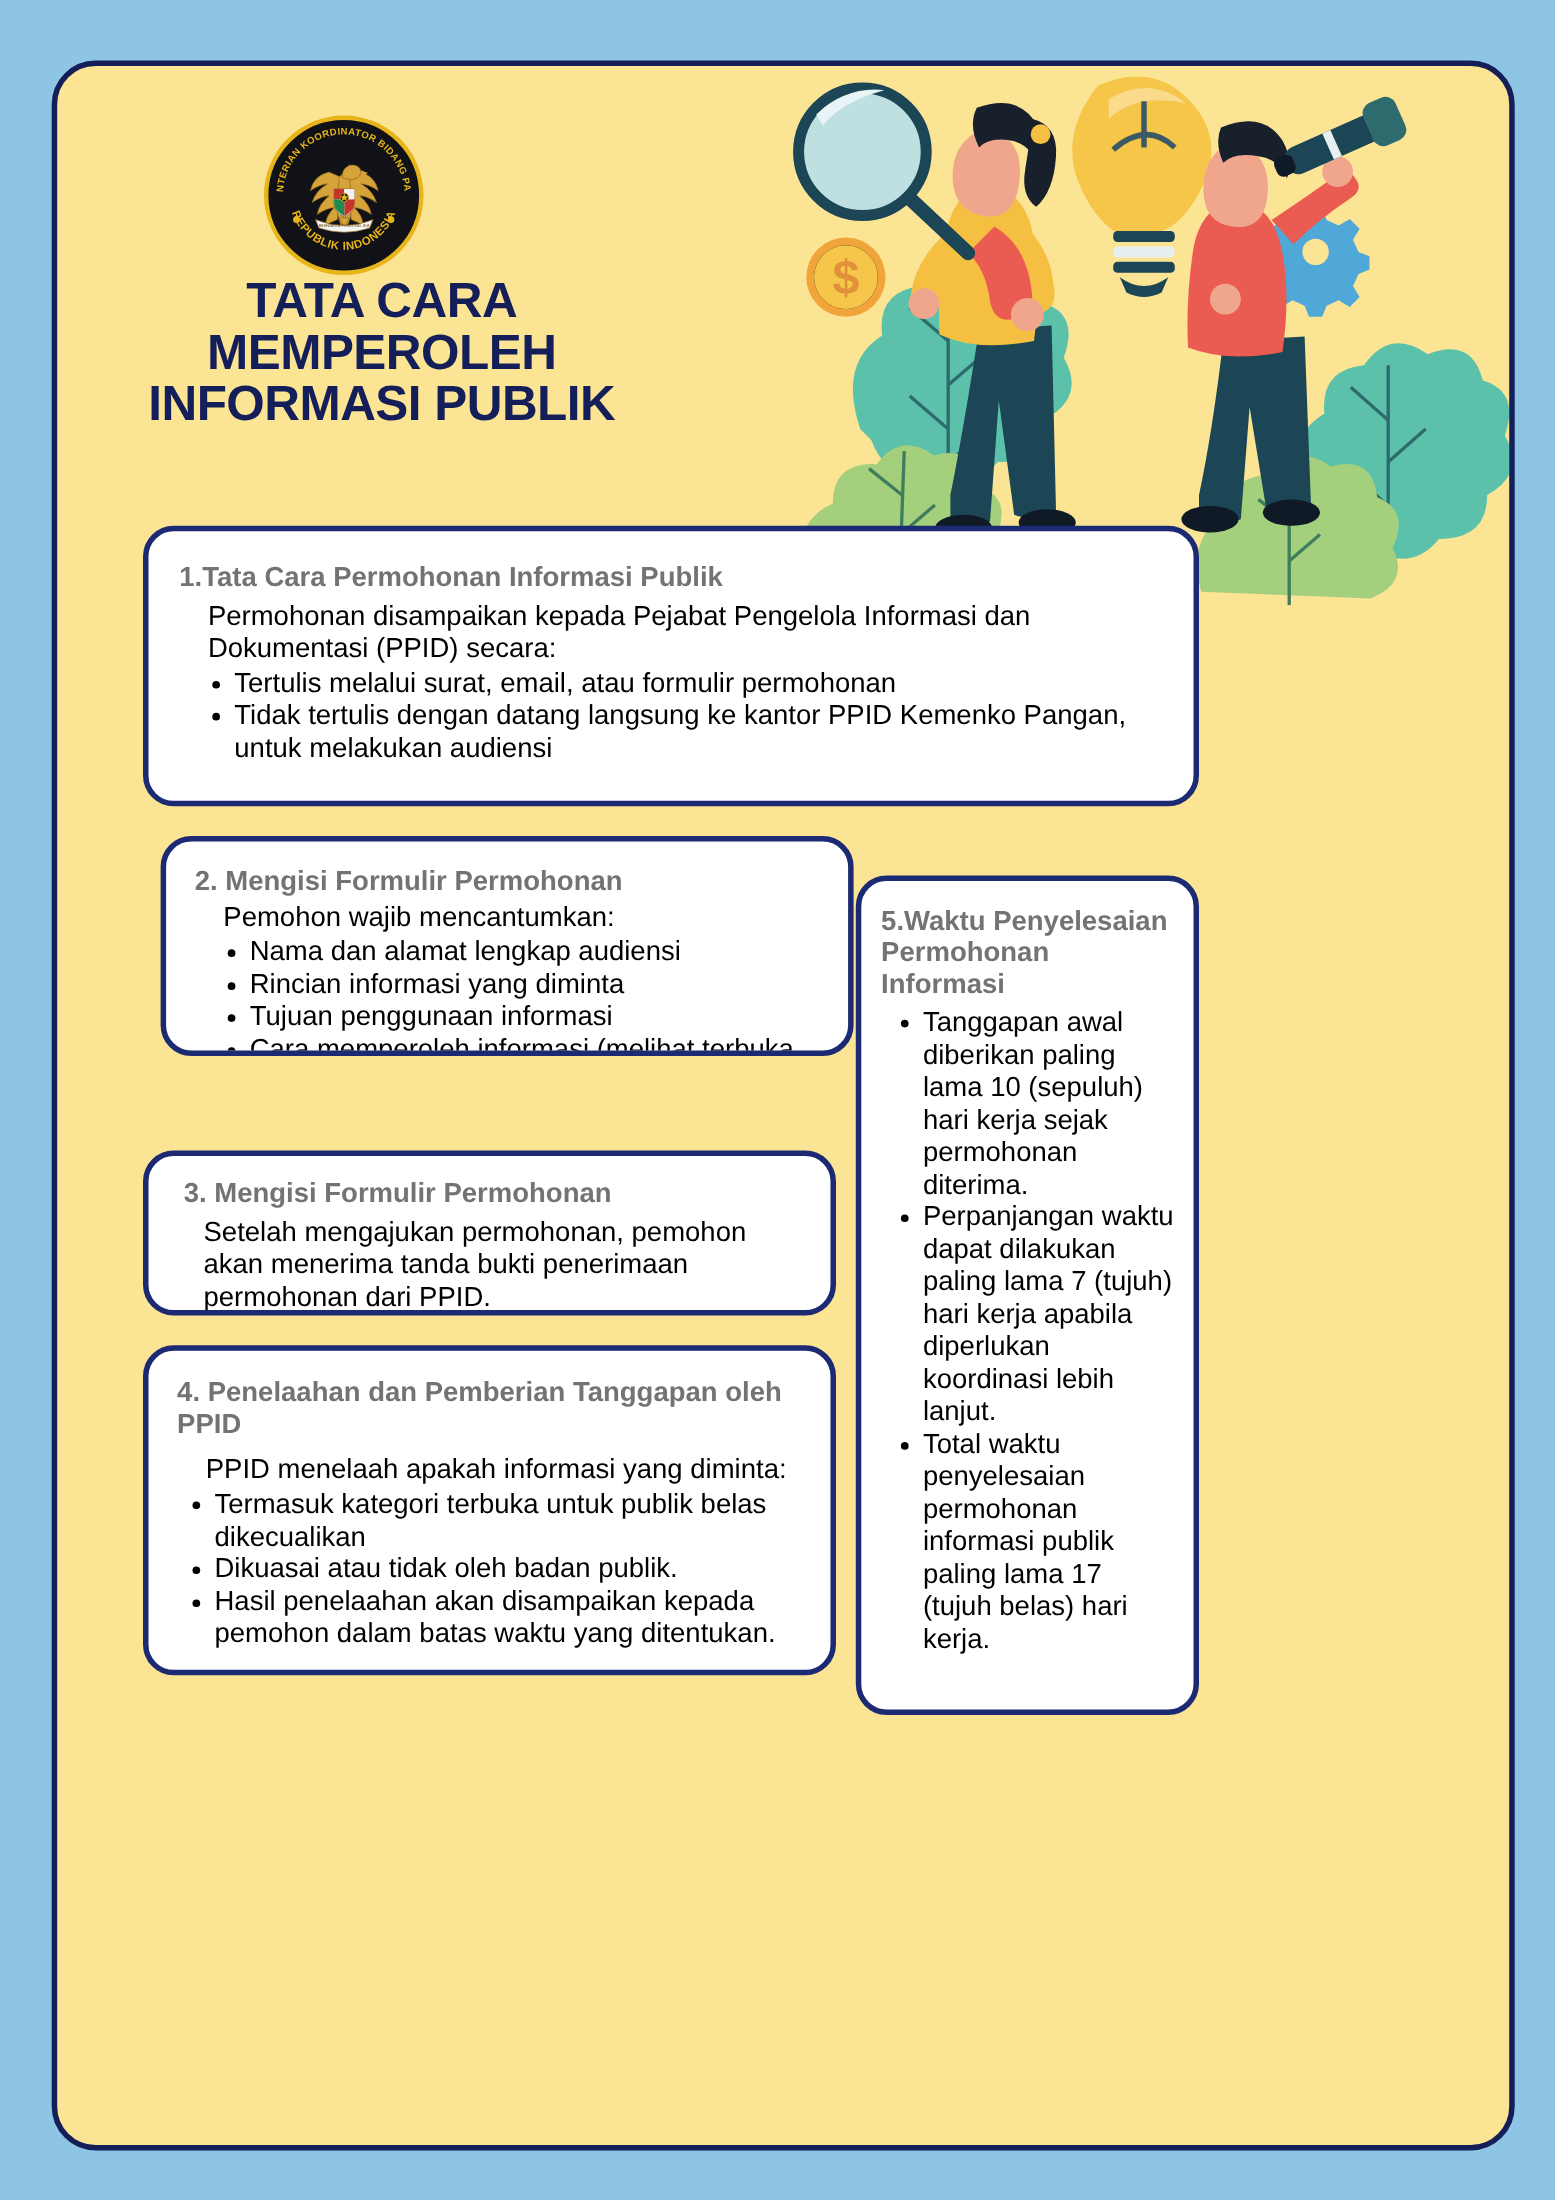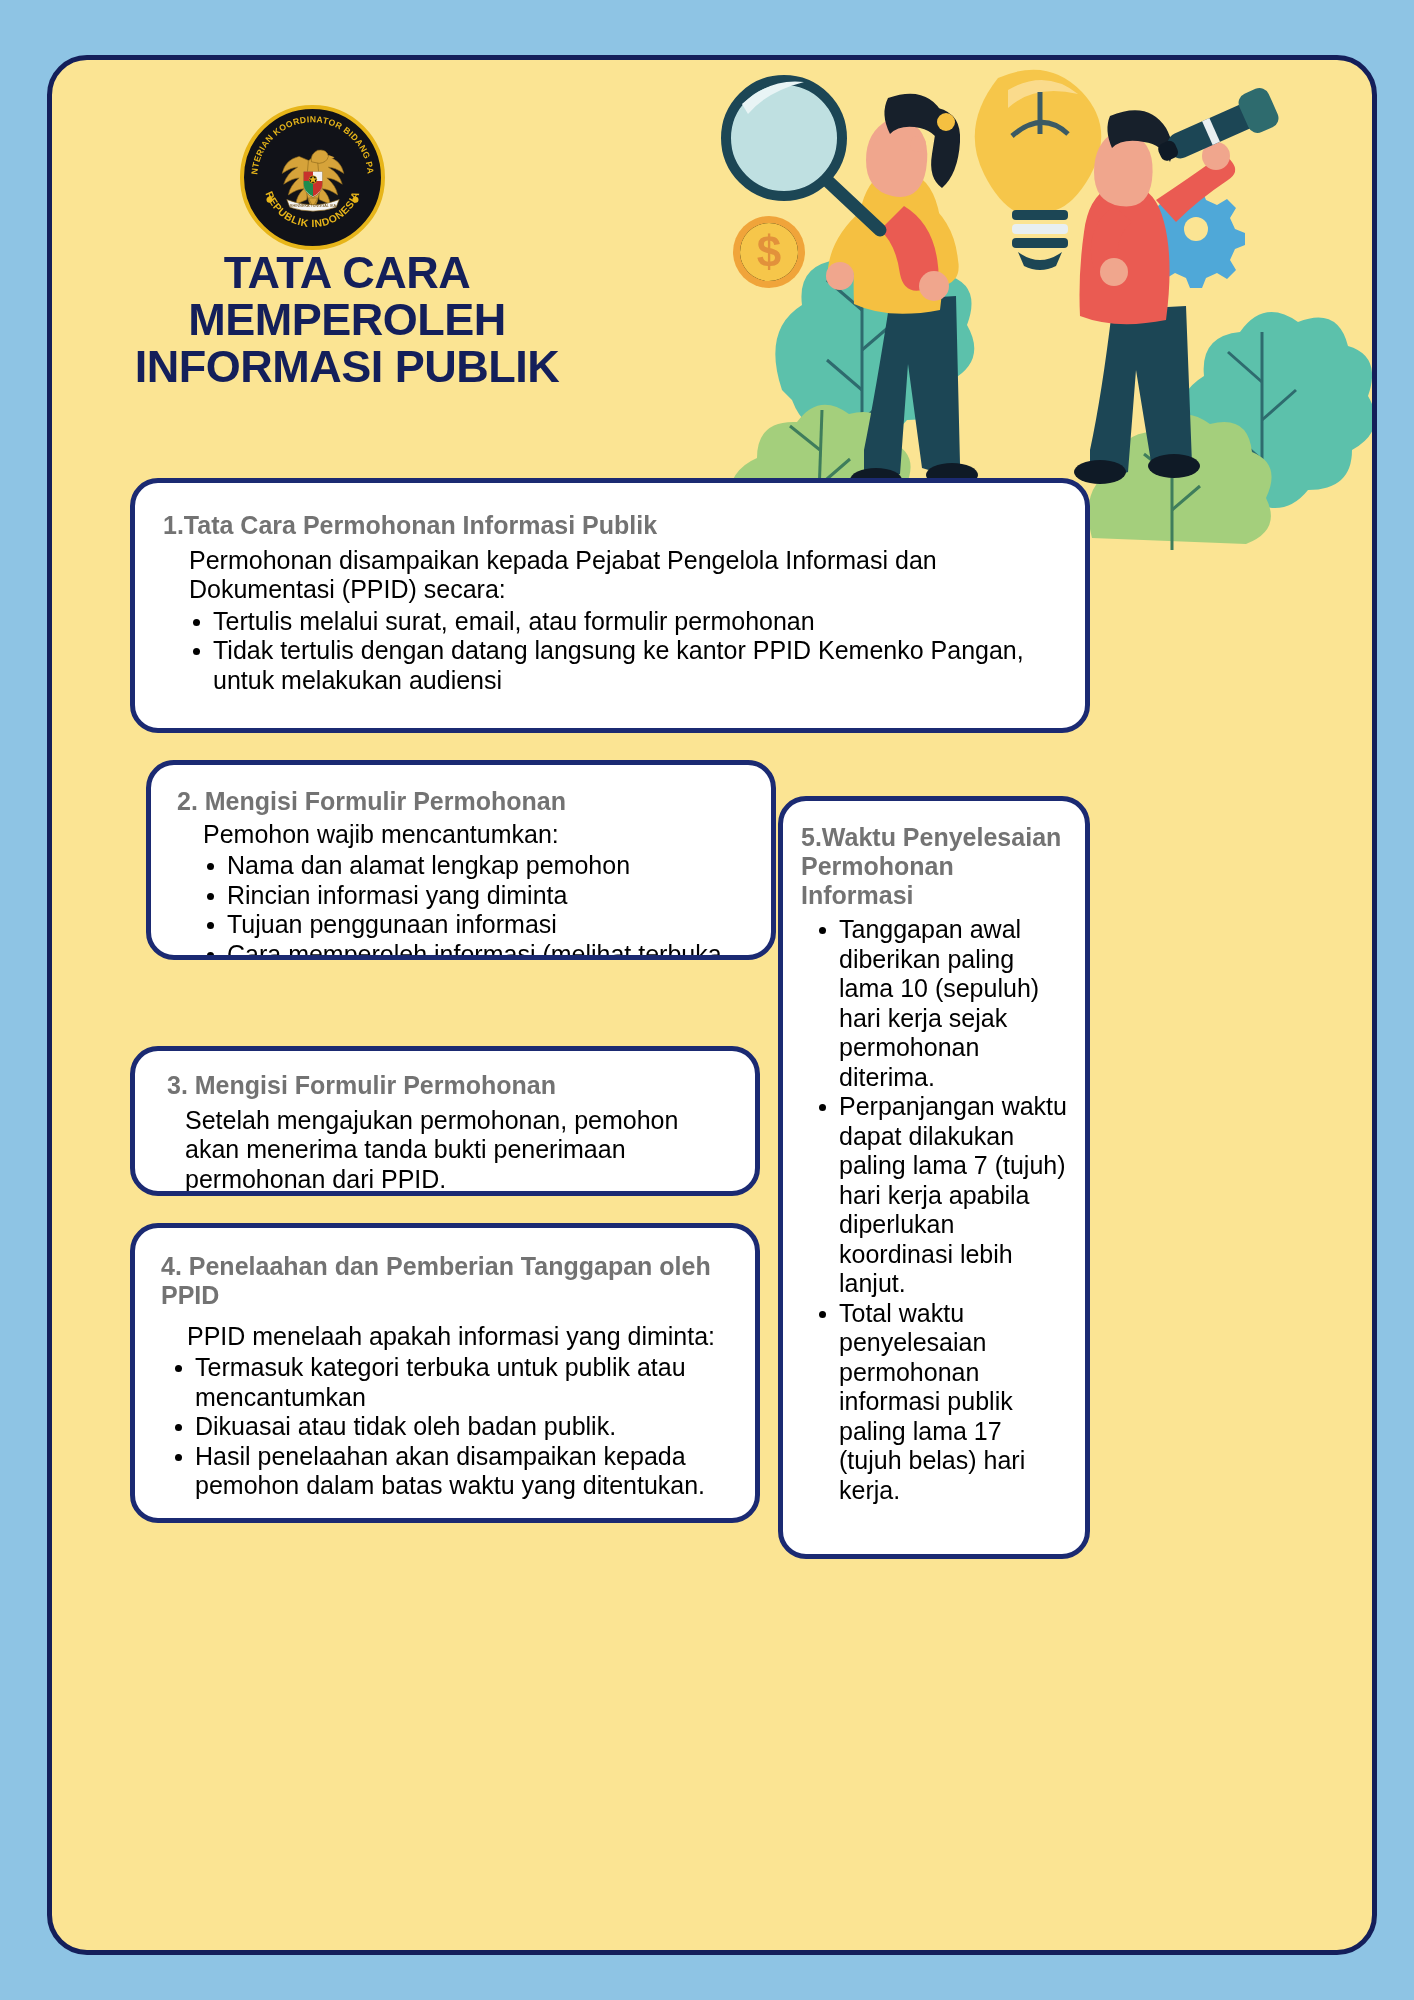--- a/index.html
+++ b/index.html
@@ -230,37 +230,37 @@
     <ul class="bl c-body" style="margin-top:2px">
       <li>Tertulis melalui surat, email, atau formulir permohonan</li>
       <li>Tidak tertulis dengan datang langsung ke kantor PPID Kemenko Pangan, untuk melakukan audiensi</li>
     </ul>
   </div>
 
   <div class="card" id="card2">
     <div class="c-head">2. Mengisi Formulir Permohonan</div>
     <div class="c-body indent" style="margin-top:4px">Pemohon wajib mencantumkan:</div>
     <ul class="bl c-body" style="margin-top:2px">
-      <li>Nama dan alamat lengkap pemohon</li>
+      <li>Nama dan alamat lengkap audiensi</li>
       <li>Rincian informasi yang diminta</li>
       <li>Tujuan penggunaan informasi</li>
       <li>Cara memperoleh informasi (melihat terbuka, salinan fisik, atau elektronik)</li>
     </ul>
   </div>
 
   <div class="card" id="card3">
     <div class="c-head" style="padding-left:8px">3. Mengisi Formulir Permohonan</div>
     <div class="c-body indent" style="margin-top:6px">Setelah mengajukan permohonan, pemohon akan menerima tanda bukti penerimaan permohonan dari PPID.</div>
   </div>
 
   <div class="card" id="card4">
     <div class="c-head" style="width:560px">4. Penelaahan dan Pemberian Tanggapan oleh PPID</div>
     <div class="c-body indent" style="margin-top:12px">PPID menelaah apakah informasi yang diminta:</div>
     <ul class="bl c-body" style="margin-top:2px;padding-left:14px">
-      <li>Termasuk kategori terbuka untuk publik atau mencantumkan</li>
+      <li>Termasuk kategori terbuka untuk publik belas dikecualikan</li>
       <li>Dikuasai atau tidak oleh badan publik.</li>
       <li>Hasil penelaahan akan disampaikan kepada pemohon dalam batas waktu yang ditentukan.</li>
     </ul>
   </div>
 
   <div class="card" id="card5">
     <div class="c-head">5.Waktu Penyelesaian Permohonan Informasi</div>
     <ul class="bl c-body" style="margin-top:6px">
       <li>Tanggapan awal diberikan paling lama 10 (sepuluh) hari kerja sejak permohonan diterima.</li>
       <li>Perpanjangan waktu dapat dilakukan paling lama 7 (tujuh) hari kerja apabila diperlukan koordinasi lebih lanjut.</li>

